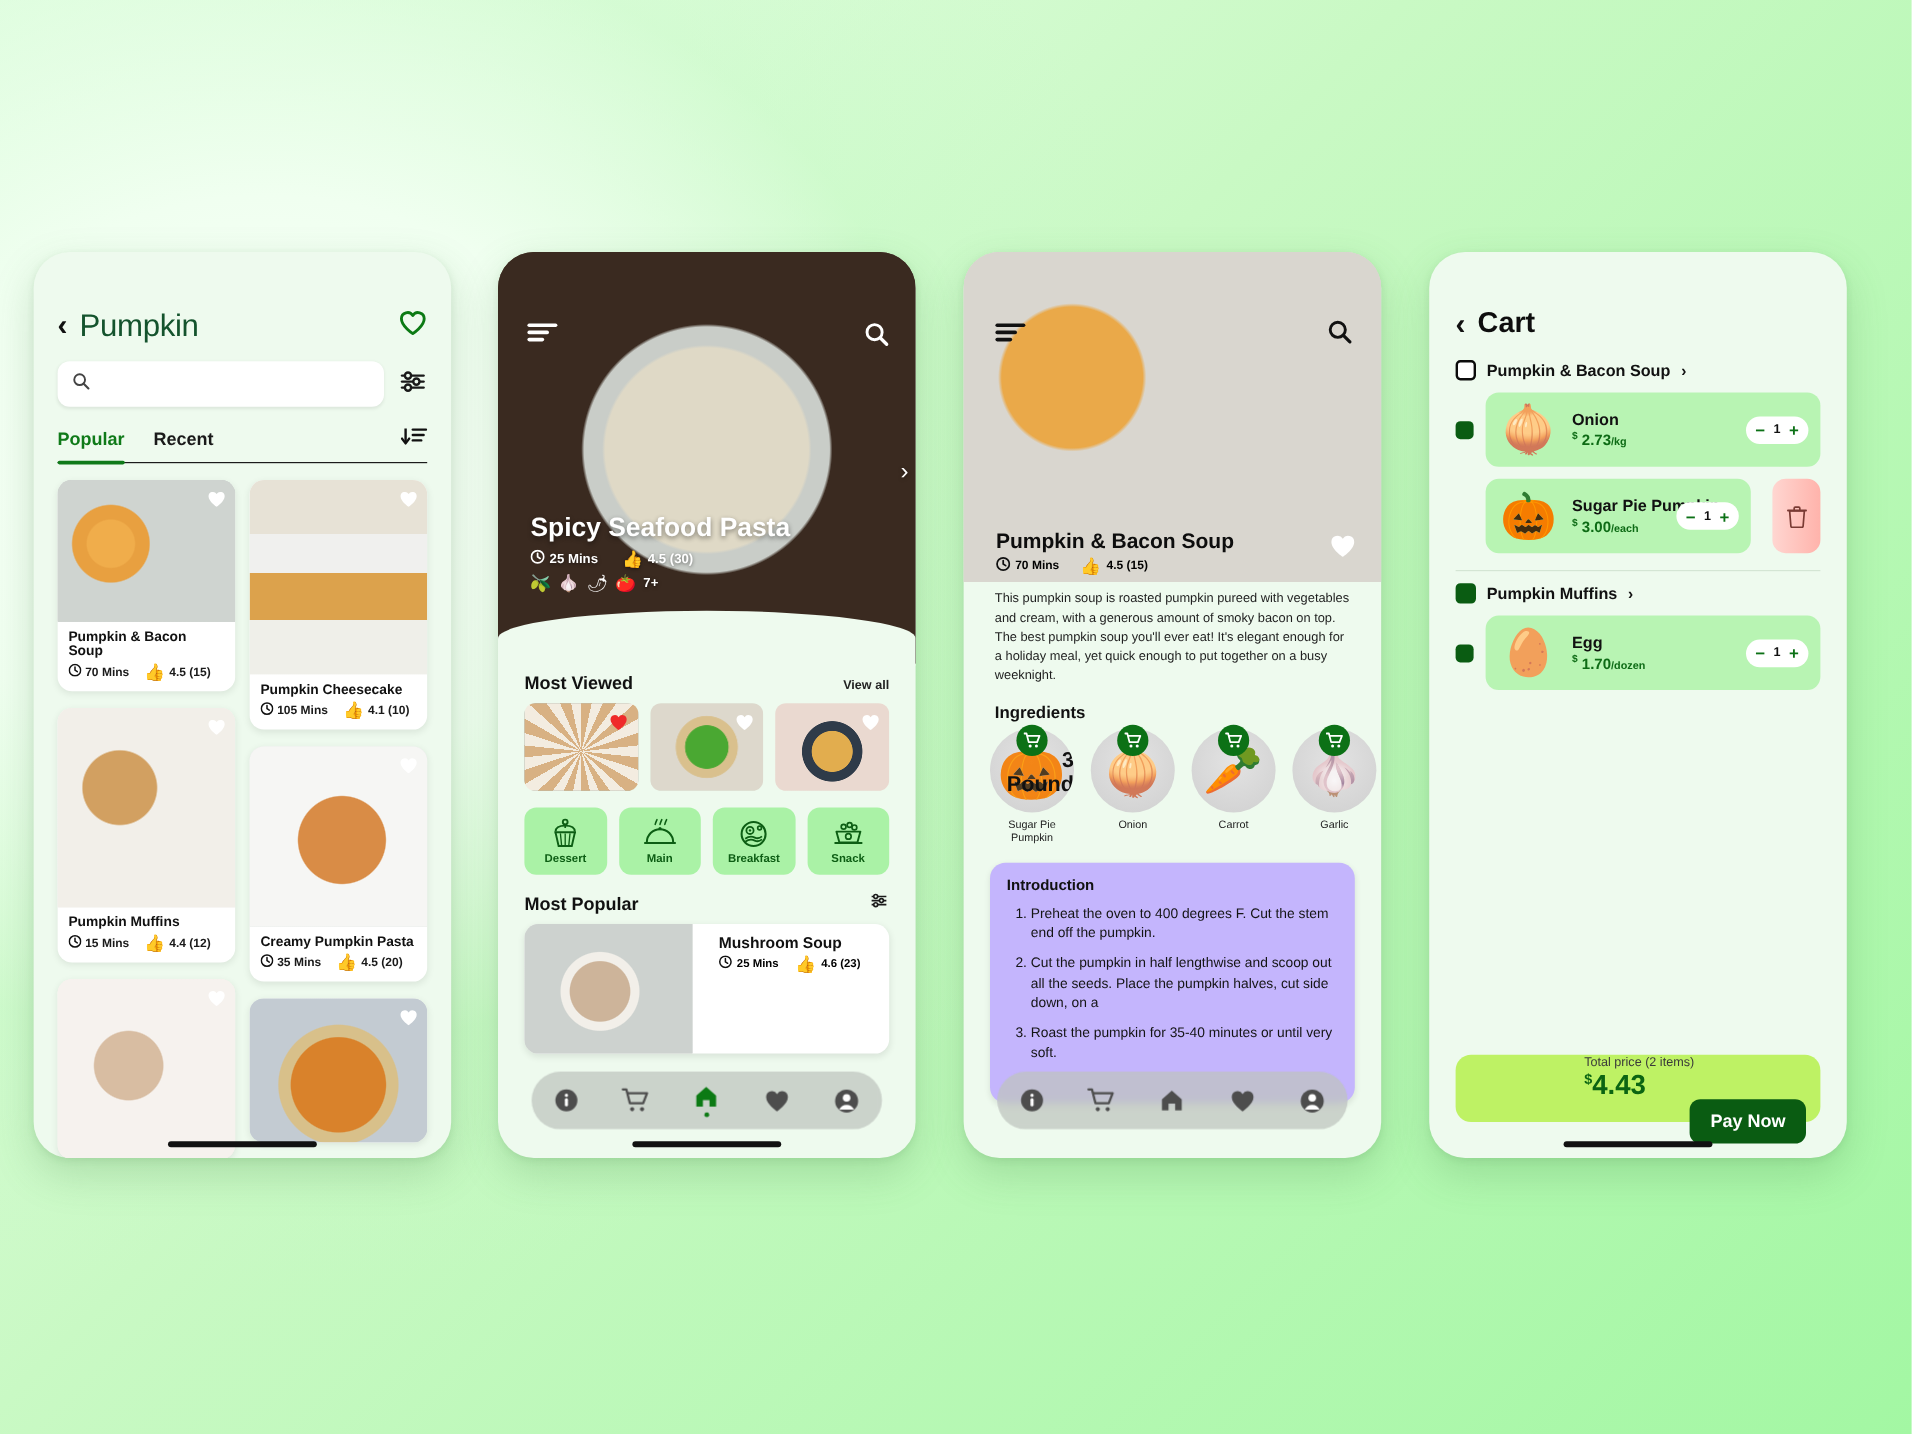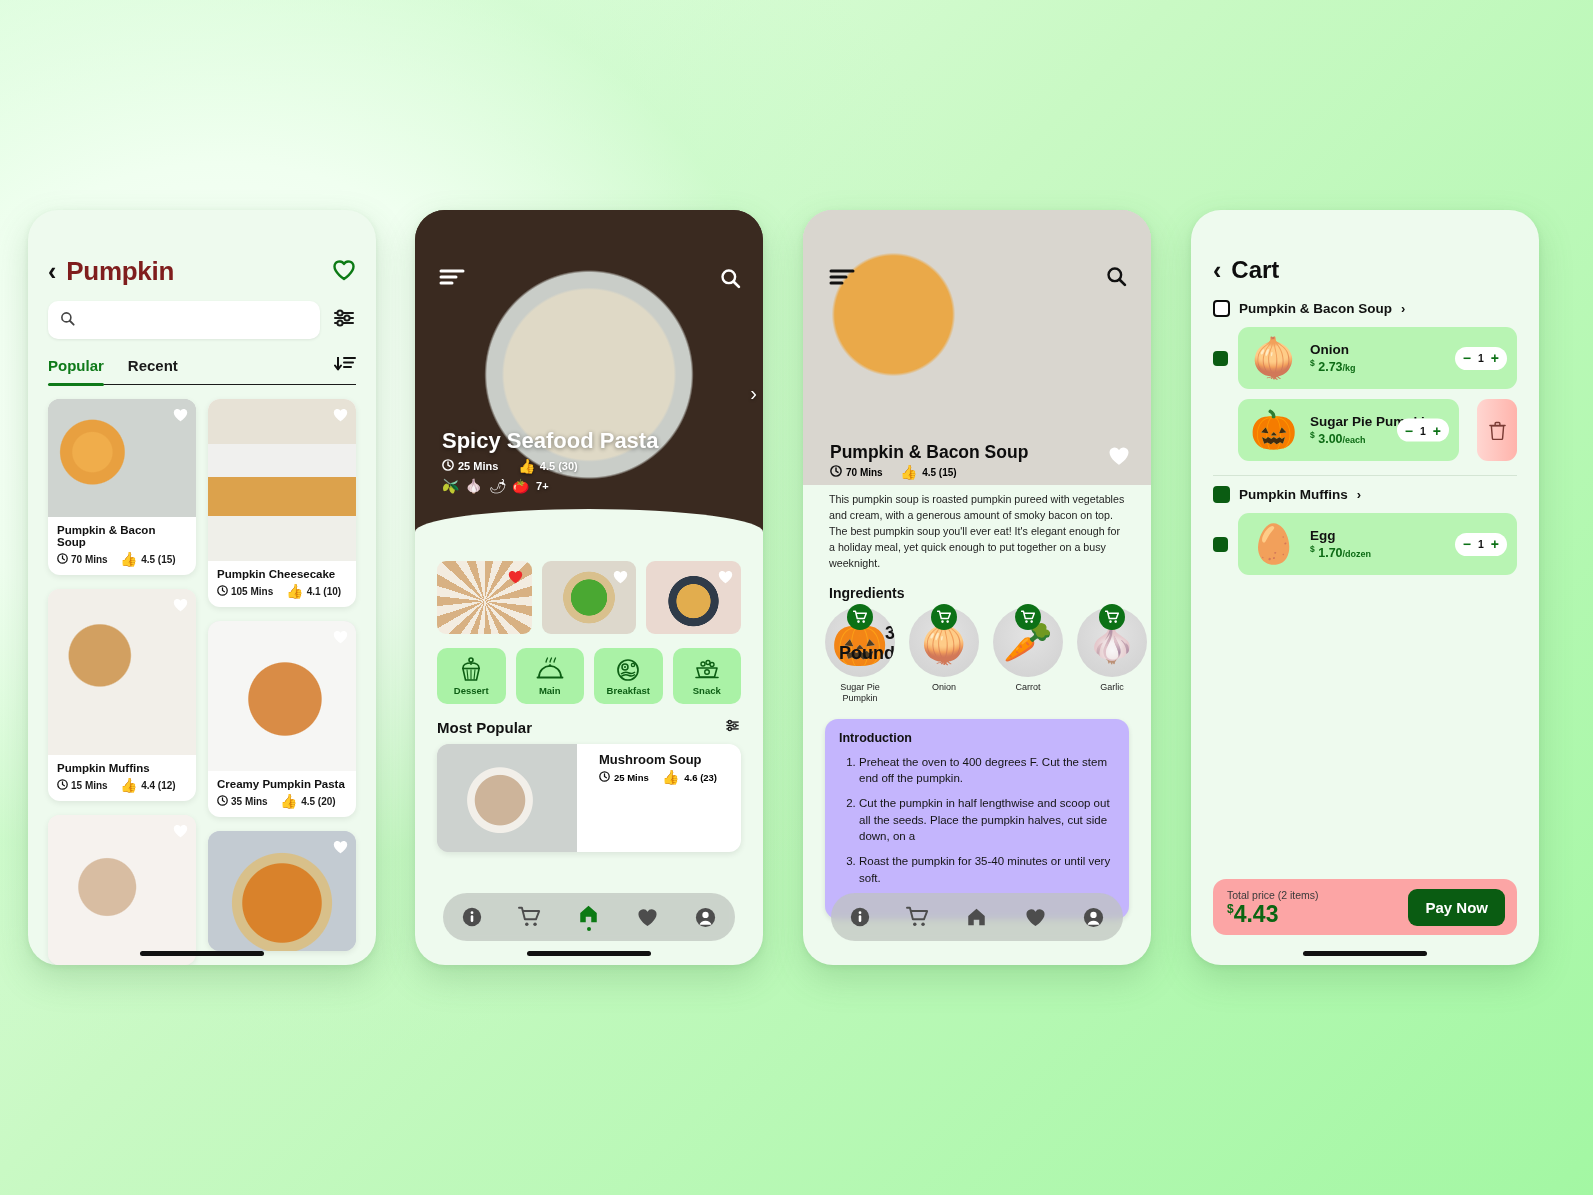--- a/index.html
+++ b/index.html
@@ -36,21 +36,21 @@
 
   
   .row { display: flex; align-items: center; }
 
   
   .s1-head {
     display: flex; align-items: center; gap: 10px;
     padding: 46px 20px 0 20px;
   }
   .back-chev { font-size: 25px; font-weight: bold; color: #111; line-height: 1; }
-  .s1-title { font-size: 26px; font-weight: bold; color: #7f1d1d; letter-spacing: -.3px; }
+  .s1-title { font-size: 26px; font-weight: normal; color: #14532d; letter-spacing: -.3px; }
   .heart-outline { margin-left: auto; }
   .searchrow { display: flex; align-items: center; gap: 12px; padding: 14px 20px 0 20px; }
   .searchbox {
     flex: 1; height: 38px; background: #fff; border-radius: 10px;
     display: flex; align-items: center; padding: 0 12px;
     box-shadow: 0 1px 3px rgba(0,0,0,.08);
   }
   .searchbox input {
     border: none; outline: none; background: transparent; flex: 1;
     font-family: "Liberation Sans", sans-serif; font-size: 13px; margin-left: 7px;
@@ -214,22 +214,23 @@
   .stepper .op { font-size: 14px; font-weight: bold; color: #0c7116; line-height: 1; }
   .stepper .qty { font-size: 10.5px; font-weight: bold; color: #111; }
   .trash {
     width: 40px; height: 62px; flex: none; margin-left: 8px;
     background: linear-gradient(90deg, #ffd6d1, #ffb3ab);
     border-radius: 11px; display: flex; align-items: center; justify-content: center;
   }
   .divider { height: 1px; background: #d4e5d4; margin: 14px 22px 0 22px; }
   .paybar {
     position: absolute; left: 22px; right: 22px; bottom: 30px; height: 56px;
-    background: #fca5a5; border-radius: 13px; display: flex; align-items: center;
+    background: #bef264; border-radius: 13px; display: flex; align-items: center;
     padding: 0 12px 0 14px;
+    flex-direction: column;
   }
   .paybar .tp { font-size: 10.5px; color: #3a3a3a; }
   .paybar .amt2 { font-size: 23px; font-weight: bold; color: #0b6512; line-height: 1; margin-top: 2px; }
   .paybar .amt2 sup { font-size: 12px; vertical-align: super; }
   .paynow {
     margin-left: auto; background: #0a5c12; color: #fff; border: none;
     border-radius: 9px; padding: 10px 17px; font-size: 15px; font-weight: bold;
     font-family: "Liberation Sans", sans-serif;
   }
   .emoji { font-size: 14px; line-height: 1; }
@@ -460,20 +461,24 @@
       <div class="dots">
         <i class="on"></i>
         <i></i>
         <i></i>
         <i></i>
         <i></i>
       </div>
       <div class="curve"></div>
     </div>
 
+    <div class="sec-head">
+      <span class="sec-title">Most Viewed</span>
+      <span class="viewall">View all</span>
+    </div>
     <div class="mv-row">
       <div class="mv img ph-swirl">
         <span class="fav">
             <svg width="17" height="16" viewBox="0 0 24 22">
               <path d="M12 20S2.5 13.8 2.5 7.6A5.1 5.1 0 0 1 12 5a5.1 5.1 0 0 1 9.5 2.6C21.5 13.8 12 20 12 20z" fill="#ef2a2a"></path>
             </svg>
           </span>
       </div>
       <div class="mv img ph-salad">
         <span class="fav">

